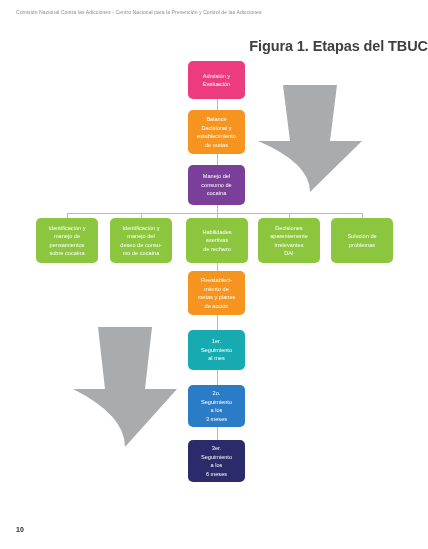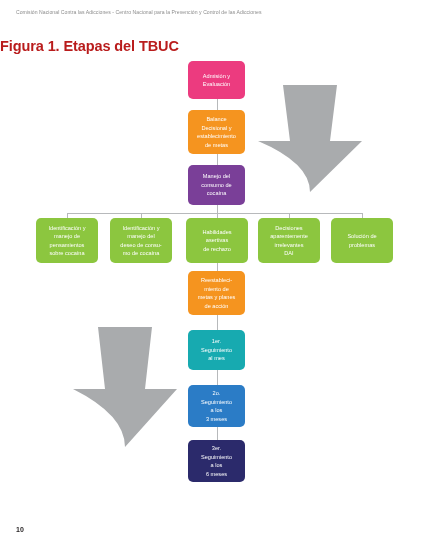--- a/index.html
+++ b/index.html
@@ -34,24 +34,24 @@
     font-family: "Liberation Sans", sans-serif;
     white-space: nowrap;
   }
 
   
   .fig-title {
     position: absolute;
     top: 38px;
     left: 0;
     width: 428px;
-    text-align: left;
+    text-align: right;
     font-size: 14.5px;
     font-weight: bold;
-    color: #b91c1c;
+    color: #404040;
     font-family: "Liberation Sans", sans-serif;
     letter-spacing: -0.1px;
   }
 
   
   .big-arrow {
     position: absolute;
     fill: #a9abad;
   }
   #arrow-top    { left: 256px; top: 85px; }

